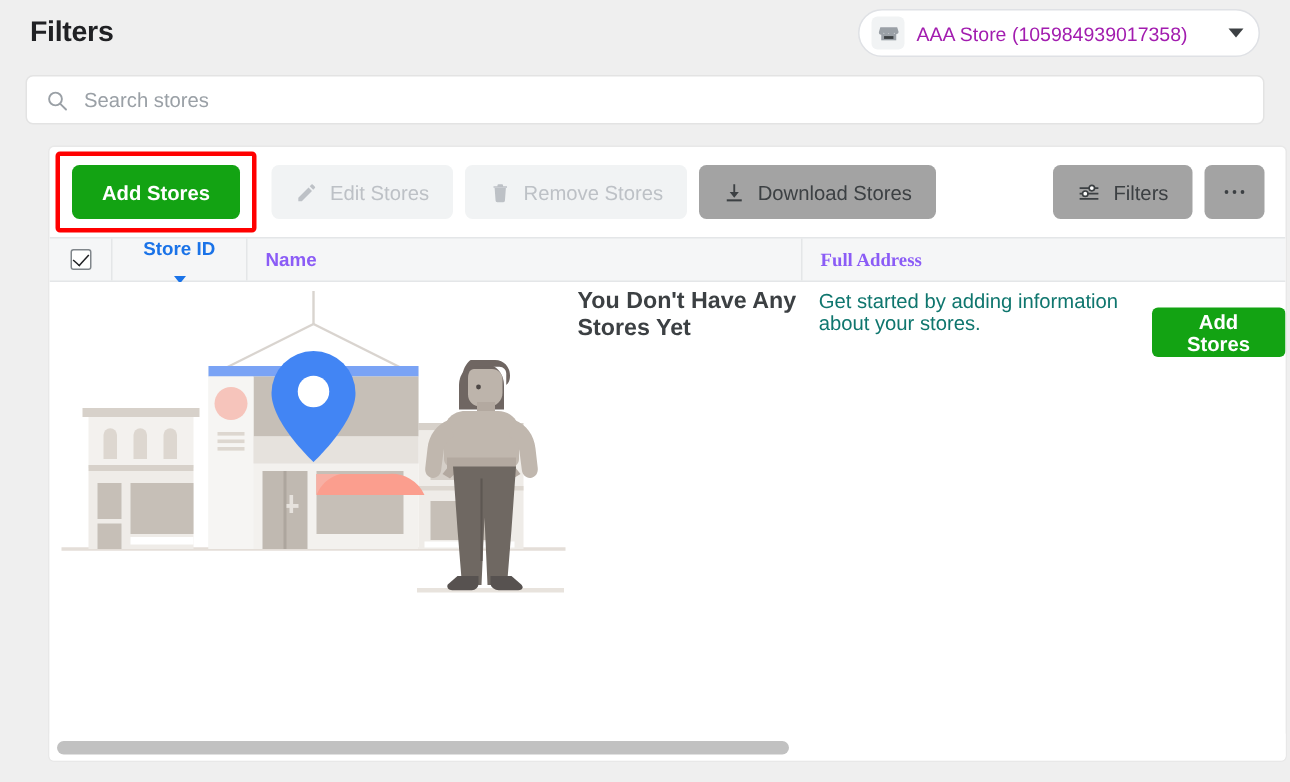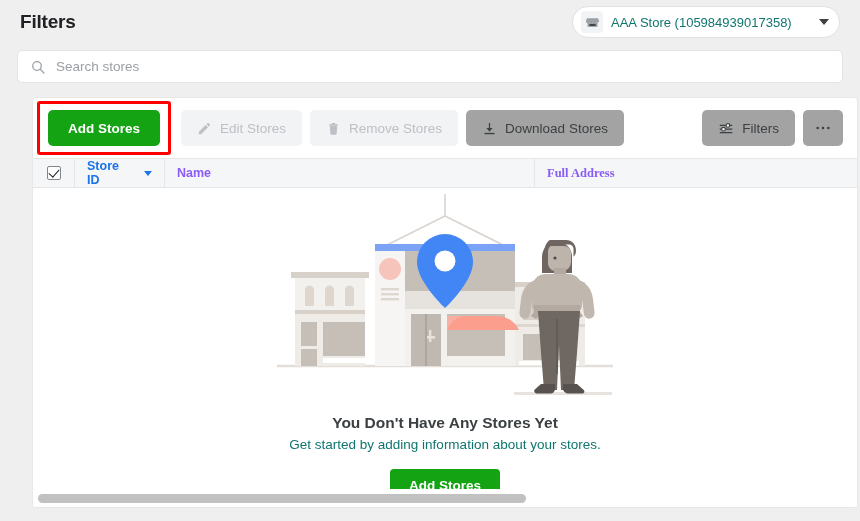--- a/index.html
+++ b/index.html
@@ -49,21 +49,21 @@
     border-radius: 4px;
     background: #f1f3f4;
     display: flex;
     align-items: center;
     justify-content: center;
     flex: none;
     margin-right: 8px;
   }
   .acct-label {
     font-size: 13px;
-    color: #0f766e;
+    color: #a21caf;
     flex: 1;
     white-space: nowrap;
   }
   .acct-caret {
     margin-left: 10px;
     width: 0; height: 0;
     border-left: 5px solid transparent;
     border-right: 5px solid transparent;
     border-top: 6px solid #3c4043;
     flex: none;
@@ -167,21 +167,21 @@
   .th {
     display: flex;
     align-items: center;
     font-size: 12.5px;
     font-weight: bold;
     color: #8b5cf6;
     border-right: 1px solid #e4e6e8;
     padding: 0 12px;
   }
   .th-check { width: 42px; justify-content: center; padding: 0; }
-  .th-storeid { width: 90px; color: #1a73e8; gap: 11px; }
+  .th-storeid { width: 90px; color: #1a73e8; gap: 11px; flex-direction: column; }
   .th-name { width: 370px; }
   .th-addr { flex: 1; border-right: none; font-family: Liberation Serif, serif; }
   .sort-caret {
     width: 0; height: 0;
     border-left: 4px solid transparent;
     border-right: 4px solid transparent;
     border-top: 5px solid #1a73e8;
   }
   .hdr-checkbox {
     width: 14px; height: 14px;
@@ -197,22 +197,22 @@
     width: 5px; height: 9px;
     border: solid #202124;
     border-width: 0 1.8px 1.8px 0;
     transform: rotate(42deg);
   }
 
   
   .empty {
     height: 319px;
     display: flex;
-    flex-direction: column;
-    align-items: center;
+    flex-direction: row;
+    align-items: flex-start;
     position: relative;
     background: #fff;
   }
   .illus { margin-top: 6px; }
   .empty-title {
     font-size: 15.5px;
     font-weight: bold;
     color: #3c4043;
     margin-top: 4px;
   }

